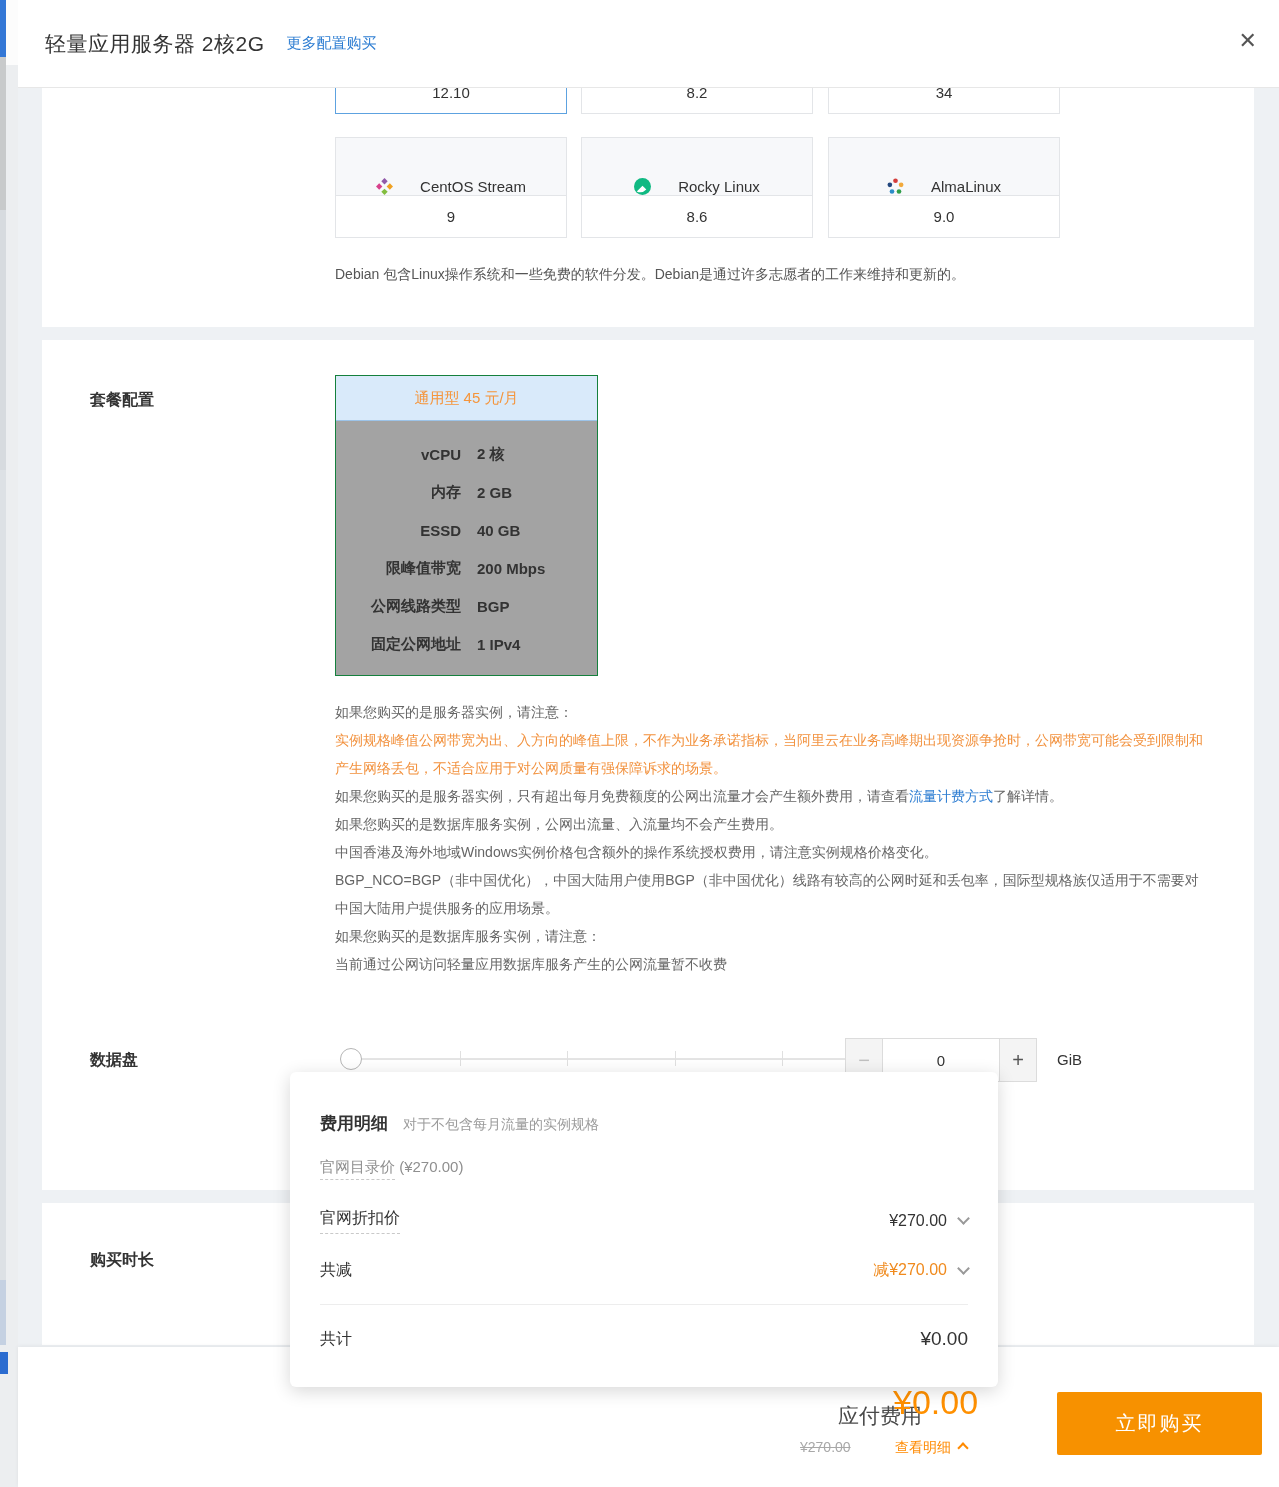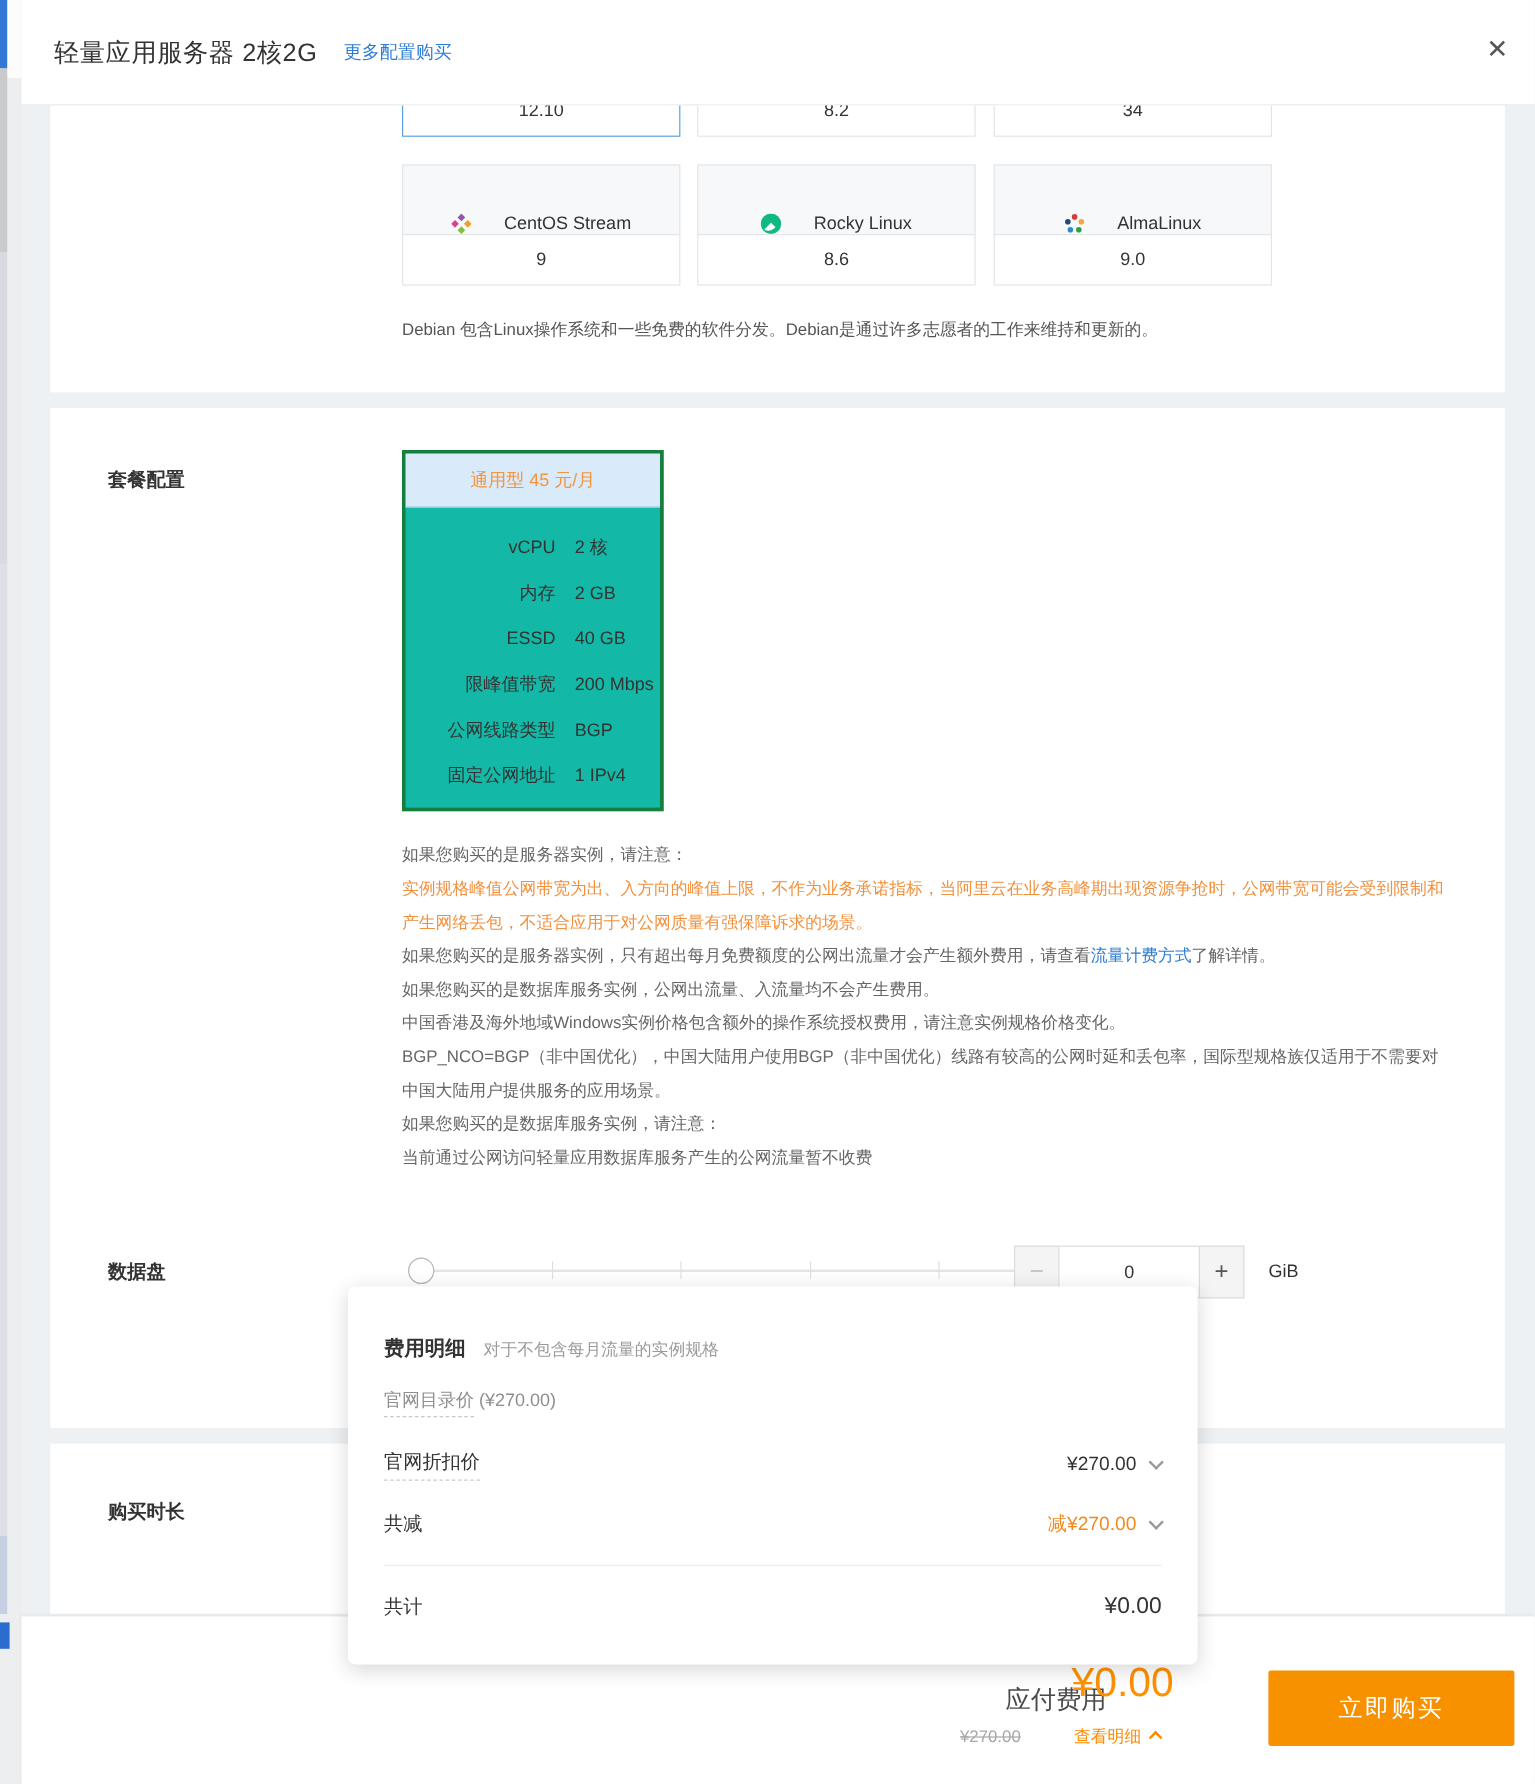--- a/index.html
+++ b/index.html
@@ -43,25 +43,25 @@
   .os-ver-cut.selected { border:1px solid #5da2e0; }
   .os-name { position:absolute; top:49px; height:59px; width:232px; background:#f7f8fa;
     border:1px solid #e3e5e8; display:flex; align-items:flex-end; justify-content:center;
     gap:27px; font-size:15px; color:#333; cursor:pointer; }
   .os-ver { position:absolute; top:107px; height:43px; width:232px; background:#fff;
     border:1px solid #e3e5e8; display:flex; align-items:center; justify-content:center;
     font-size:15px; color:#333; cursor:pointer; }
   .os-desc { position:absolute; left:293px; top:178px; width:880px; font-size:14px; color:#555; }
 
   
-  #plan-card { position:absolute; left:293px; top:35px; width:218px; height:301px;
-    border:3px solid #15803d; background:#14b8a6; cursor:pointer; }
+  #plan-card { position:absolute; left:293px; top:35px; width:263px; height:301px;
+    border:1px solid #15803d; background:#a3a3a3; cursor:pointer; }
   .plan-head { height:45px; background:#d9eafa; border-bottom:1px solid #9cc3e8;
     display:flex; align-items:center; justify-content:center; font-size:15px; color:#f5953b; }
-  .plan-body { padding-top:14px; }
+  .plan-body { padding-top:14px;font-weight:bold; }
   .spec-row { display:flex; height:38px; align-items:center; font-size:15px; color:#333; }
   .spec-label { width:125px; text-align:right; }
   .spec-value { margin-left:16px; }
 
   
   .notes { position:absolute; left:293px; top:358px; width:872px; font-size:14px;
     line-height:28px; color:#666; }
   .notes .warn { color:#f2913d; }
   .notes .lnk { color:#2d7dd2; cursor:pointer; }
 

